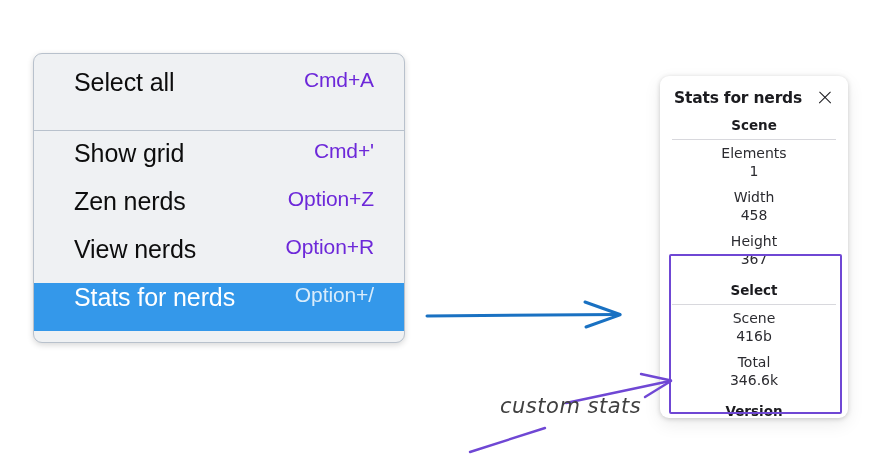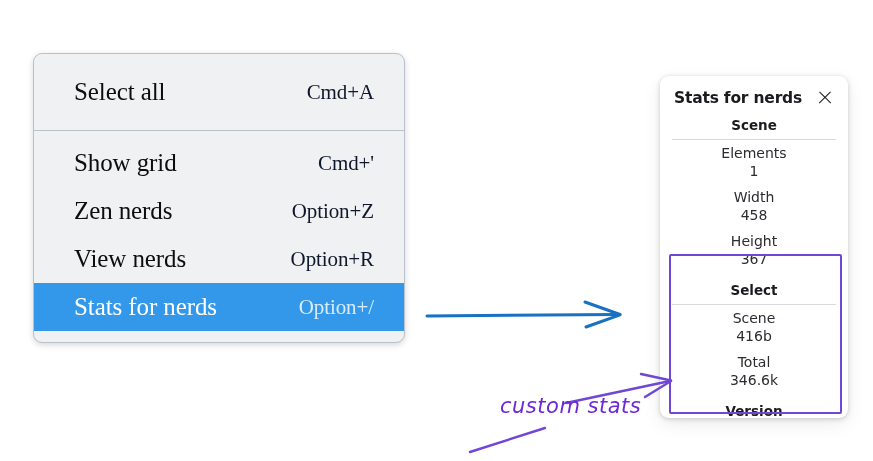--- a/index.html
+++ b/index.html
@@ -38,36 +38,34 @@
     padding-bottom: 14px;
   }
   .menu-sep {
     height: 1px;
     background: #b8c1cc;
     width: 100%;
   }
   .menu-item {
     height: 48px;
     display: flex;
-    align-items: center;
     padding: 0 30px 0 40px;
     box-sizing: border-box;
     color: #0d0d0d;
     font-size: 25px;
     letter-spacing: -0.1px;
     cursor: default;
-    font-family: Liberation Serif, serif;
   }
   .menu-item .mi-label {
     flex: 1 1 auto;
     white-space: nowrap;
   }
   .menu-item .mi-shortcut {
     flex: 0 0 auto;
-    color: #0f172a;
+    color: #6d28d9;
     font-size: 21px;
     white-space: nowrap;
   }
   .menu-item.selected {
     background: #3498ea;
     color: #ffffff;
   }
   .menu-item.selected .mi-shortcut {
     color: #d9ecfb;
   }
@@ -178,21 +176,21 @@
     pointer-events: none;
   }
   #annotation-text {
     position: absolute;
     left: 500px;
     top: 394px;
     font-family: "DejaVu Sans", sans-serif;
     font-size: 21px;
     font-style: italic;
     letter-spacing: 0.5px;
-    color: #6d28d9;
+    color: #404040;
     white-space: nowrap;
   }
 </style>
 </head>
 <body>
 
 <div id="context-menu">
 
   <div class="menu-group group-top">
     <div class="menu-item">

